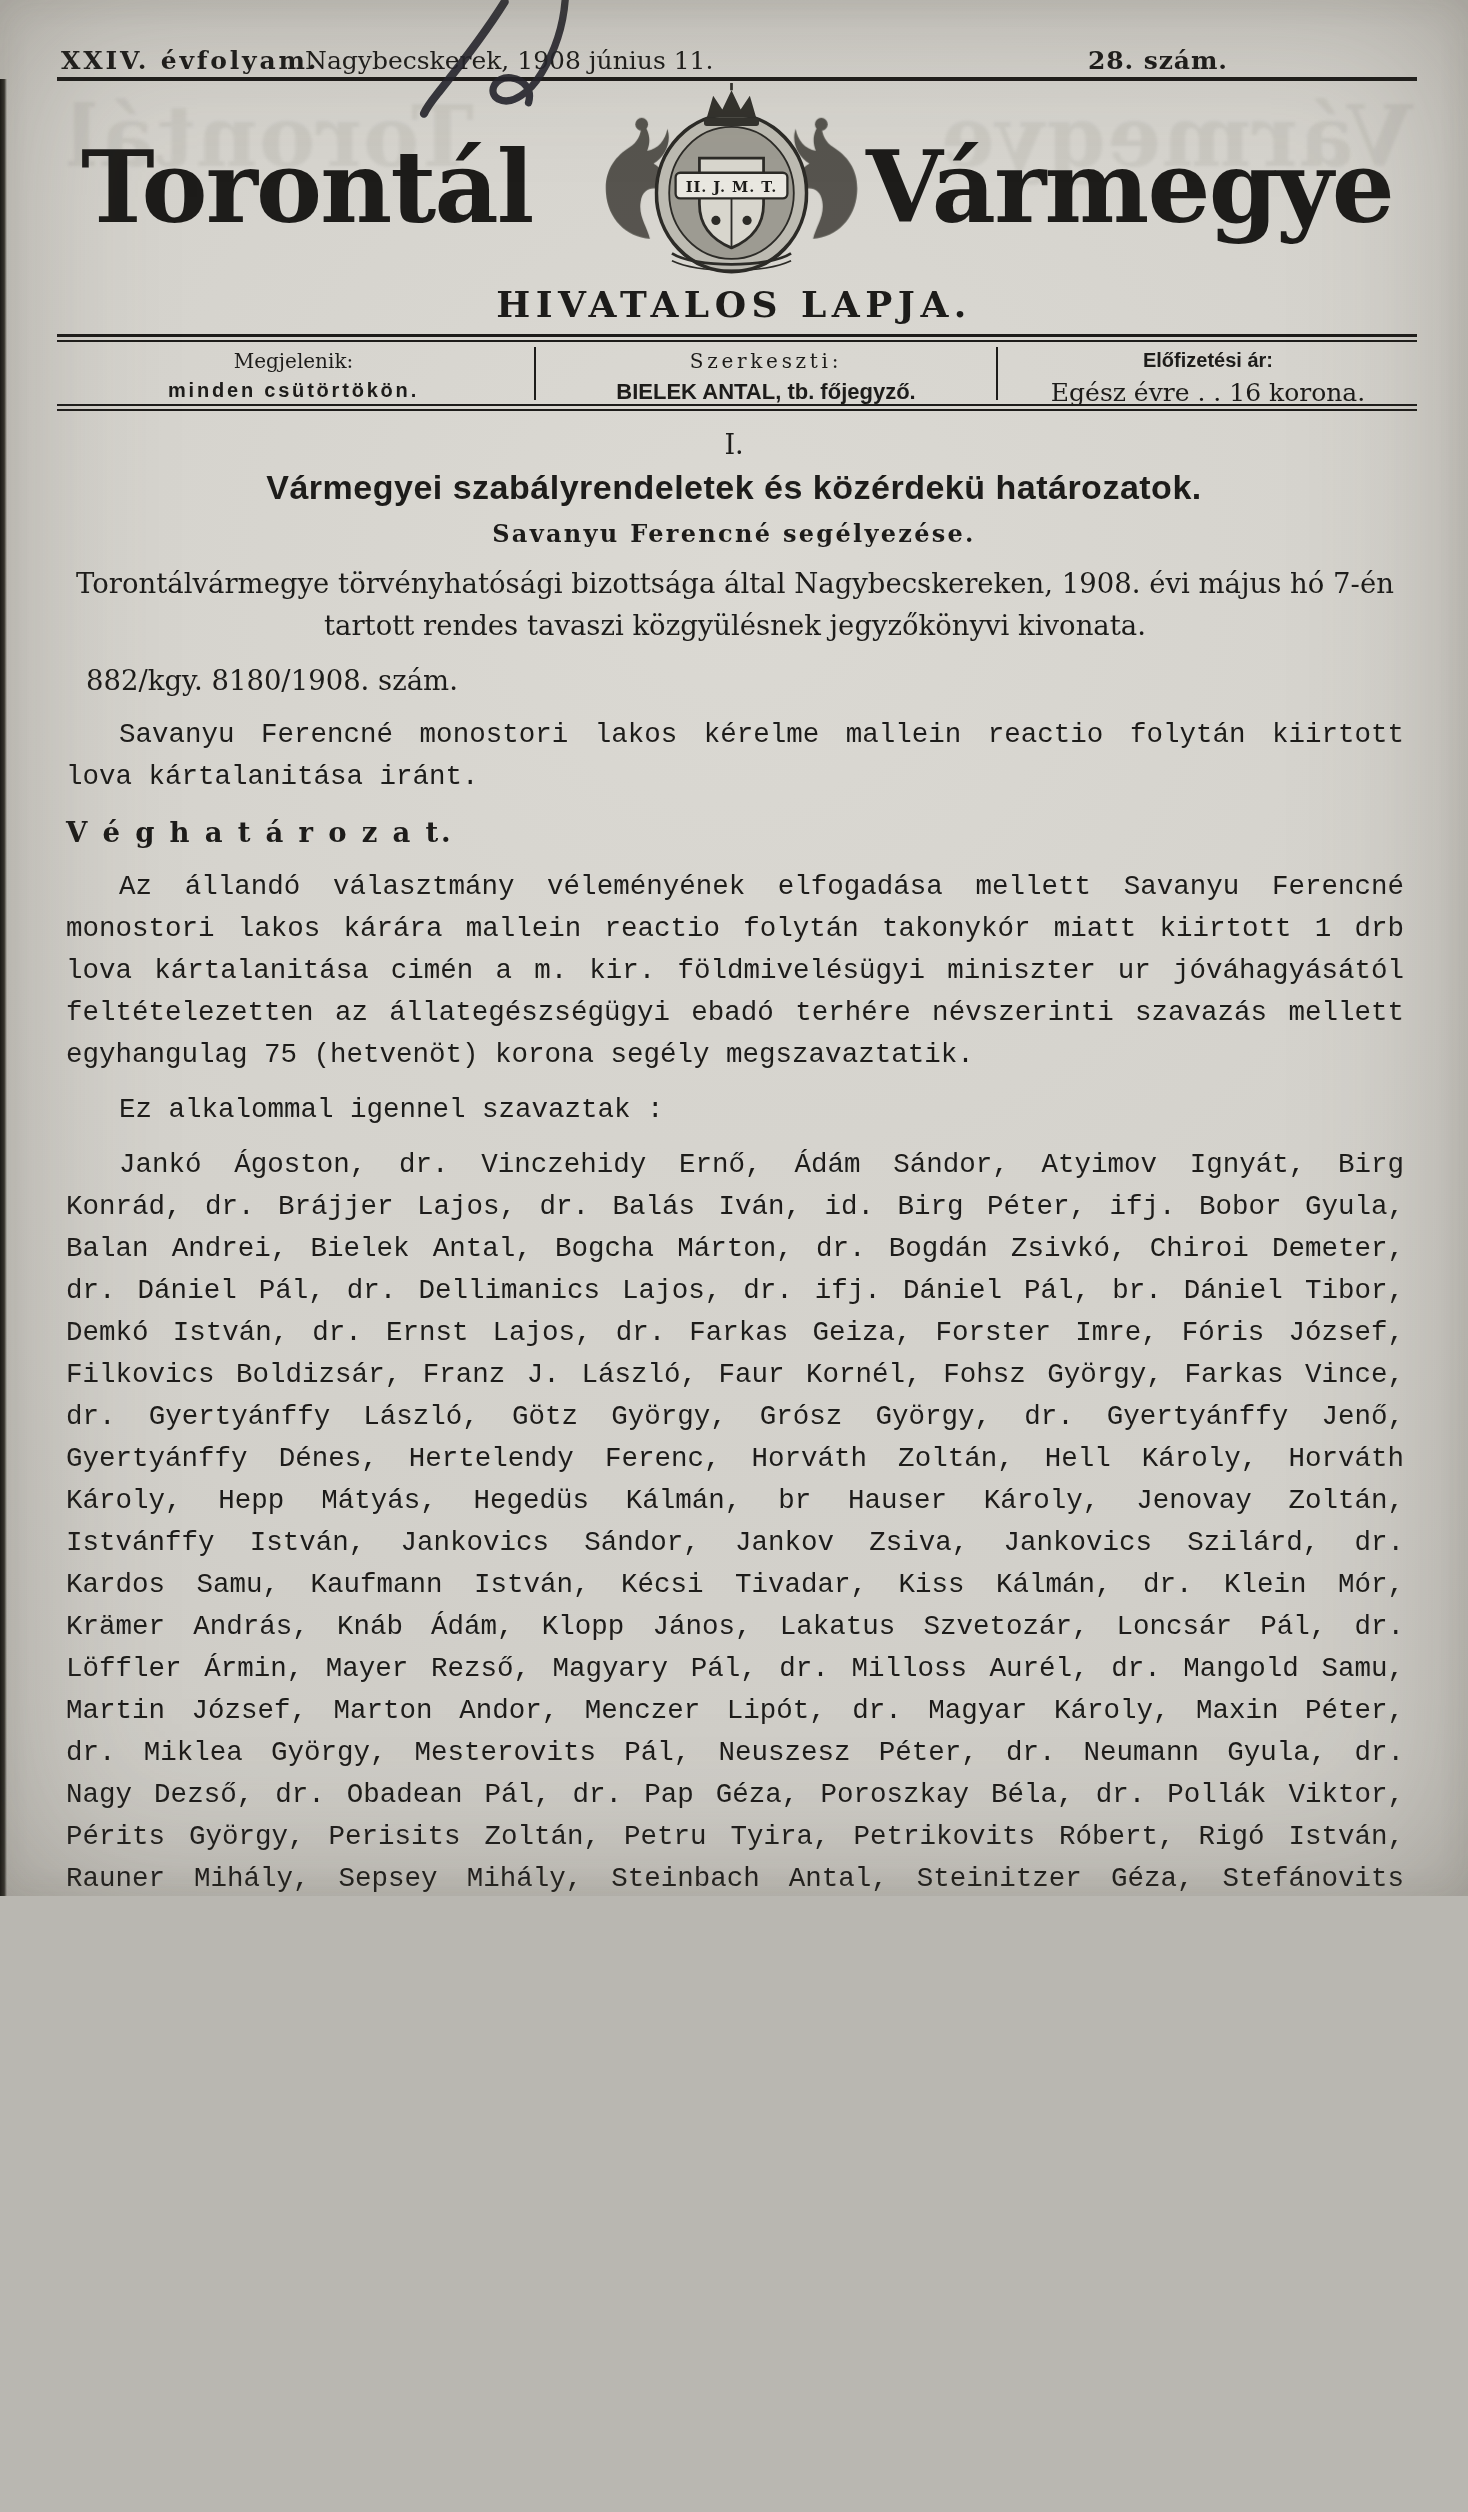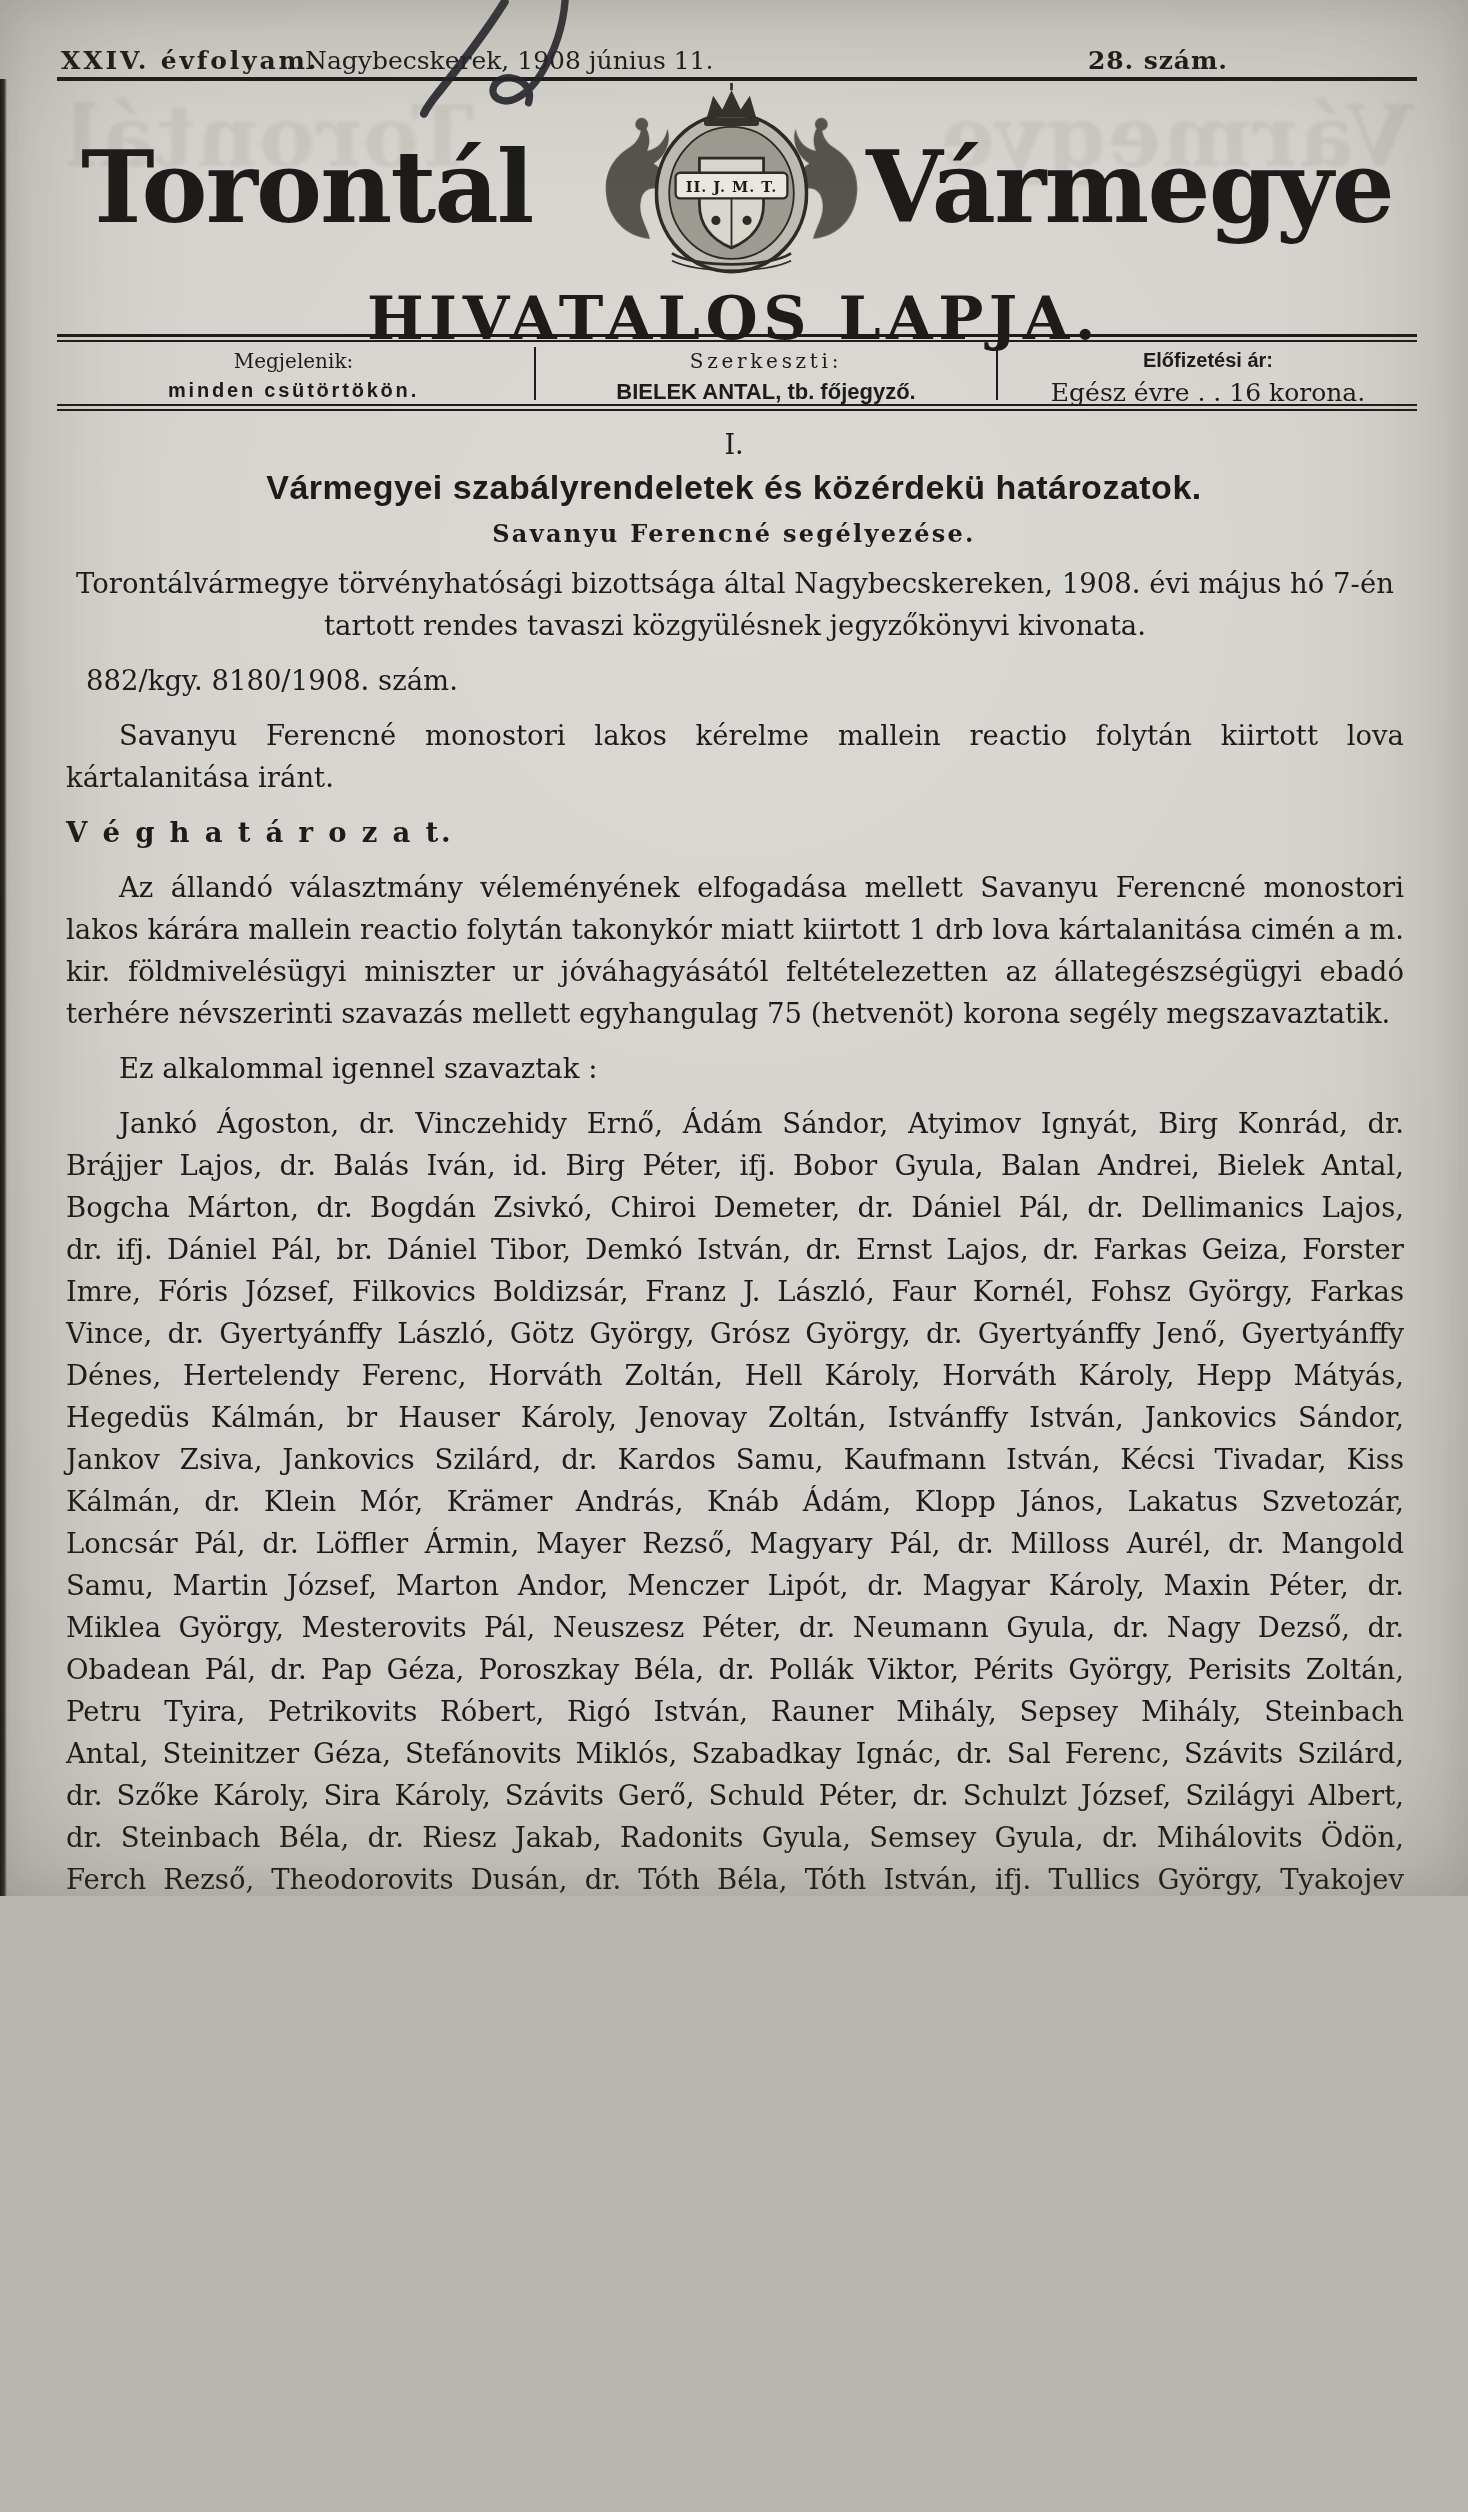--- a/index.html
+++ b/index.html
@@ -49,21 +49,21 @@
     position: absolute; top: 138px; font-size: 99px; font-weight: 700;
     letter-spacing: -1.8px; line-height: 1; white-space: nowrap;
   }
   .title-left  { left: 81px; }
   .title-right { right: 75px; }
 
   .crest { position: absolute; left: 562px; top: 81px; }
 
   .subtitle {
     position: absolute; left: 0; right: 0; top: 283px; text-align: center;
-    font-size: 60px; font-weight: 700; letter-spacing: 5.5px;
+    font-size: 36px; font-weight: 700; letter-spacing: 5.5px;
   }
 
   .infobar-cell { position: absolute; top: 349px; text-align: center; }
   .cell-1 { left: 64px;   width: 459px; }
   .cell-2 { left: 545px;  width: 442px; }
   .cell-3 { left: 1006px; width: 404px; }
   .info-label { font-size: 20px; margin-bottom: 6.4px; }
   .cell-2 .info-label { letter-spacing: 3.7px; }
   .cell-3 .info-label { font-family: "Liberation Sans", sans-serif; font-weight: 700; }
   .info-value { font-size: 21px; }
@@ -86,21 +86,21 @@
   .article-title {
     position: absolute; left: 0; right: 0; top: 519px; text-align: center;
     font-size: 24px; font-weight: 700; letter-spacing: 2.3px;
   }
 
   .article {
     position: absolute; left: 66px; top: 562px; width: 1338px;
     font-size: 27.5px; line-height: 42px; text-align: justify;
   }
   .article p { margin: 0 0 13px; }
-  .indent { text-indent: 53px; }
+  .indent { text-indent: 53px; font-family: Liberation Mono, monospace; }
   .p-center   { text-align: center; margin-bottom: 16.5px; }
   .p-file     { text-align: left; padding-left: 20px; margin-bottom: 16.5px; }
   .p-decision { text-align: left; letter-spacing: 2.8px; margin: 3.7px 0 16.5px; font-weight: bold; }
   .voters     { word-spacing: 4.6px; }
 
   .ink-mark { position: absolute; left: 402px; top: 0; z-index: 6; }
 </style>
 </head>
 <body>
 

